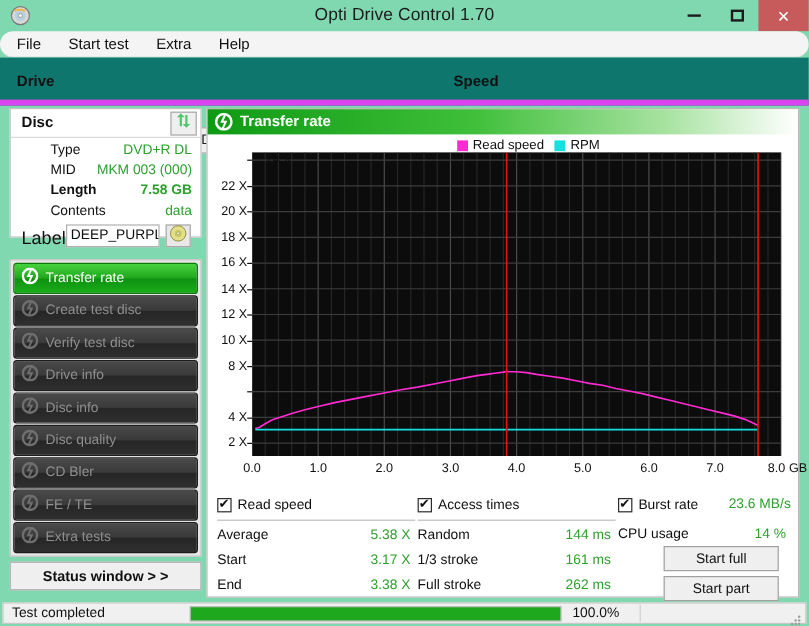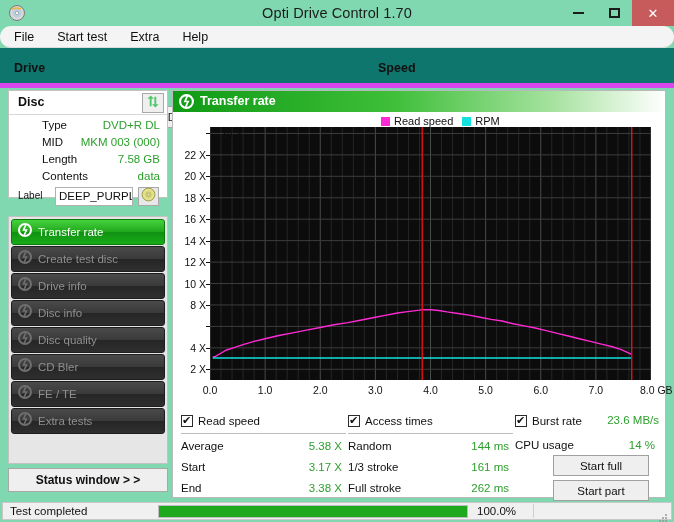--- a/index.html
+++ b/index.html
@@ -116,23 +116,23 @@
   #disc-refresh {
     position: absolute; right: 3px; top: 2px; width: 22px; height: 20px;
     background: #efefef; border: 1px solid #a8a8a8;
     display: flex; align-items: center; justify-content: center;
   }
   .disc-row {
     position: absolute; left: 9px; width: 142px; height: 16px; font-size: 11.5px;
   }
   .disc-row .k { position: absolute; left: 0; top: 0; color: #101010; margin-left: 24px; }
   .disc-row .v { position: absolute; right: 0; top: 0; color: #2da02d; text-align: right; }
-  #r-type { top: 28px; } #r-mid { top: 45px; } #r-len { top: 62px; } #r-cont { top: 79px; }
+  #r-type { top: 28px; } #r-mid { top: 45px; } #r-len { top: 62px; font-weight: bold; } #r-cont { top: 79px; }
   #label-row { position: absolute; left: 9px; top: 96px; width: 142px; height: 20px; }
-  #label-row .k { position: absolute; left: 0; top: 3px; font-size: 10px; color: #101010; }
+  #label-row .k { position: absolute; left: 0; top: 3px; font-size: 15px; color: #101010; }
   #label-input {
     position: absolute; left: 37px; top: 0; width: 78px; height: 19px;
     background: #fff; border: 1px solid #b0b0b0; font-size: 11.5px;
     color: #101010; padding-left: 3px; line-height: 17px; white-space: nowrap; overflow: hidden;
   }
   #label-disc-btn {
     position: absolute; left: 120px; top: 0; width: 21px; height: 19px;
     background: #e8e8e8; border: 1px solid #a8a8a8;
     display: flex; align-items: center; justify-content: center;
   }
@@ -409,20 +409,29 @@
         <span class="txt">Transfer rate</span>
       </div>
       <div class="nav-item">
         <span class="ico">
           <svg width="14" height="14" viewBox="0 0 14 14">
             <circle cx="7" cy="7" r="6" fill="none" stroke="#6f6f6f" stroke-width="2"></circle>
             <path d="M8 1.5 L5.5 7 L8.5 7 L6 12.5" stroke="#6f6f6f" stroke-width="1.6" fill="none"></path>
           </svg>
         </span>
         <span class="txt">Create test disc</span>
+      </div>
+      <div class="nav-item">
+        <span class="ico">
+          <svg width="14" height="14" viewBox="0 0 14 14">
+            <circle cx="7" cy="7" r="6" fill="none" stroke="#6f6f6f" stroke-width="2"></circle>
+            <path d="M8 1.5 L5.5 7 L8.5 7 L6 12.5" stroke="#6f6f6f" stroke-width="1.6" fill="none"></path>
+          </svg>
+        </span>
+        <span class="txt">Verify test disc</span>
       </div>
       <div class="nav-item">
         <span class="ico">
           <svg width="14" height="14" viewBox="0 0 14 14">
             <circle cx="7" cy="7" r="6" fill="none" stroke="#6f6f6f" stroke-width="2"></circle>
             <path d="M8 1.5 L5.5 7 L8.5 7 L6 12.5" stroke="#6f6f6f" stroke-width="1.6" fill="none"></path>
           </svg>
         </span>
         <span class="txt">Drive info</span>
       </div>

